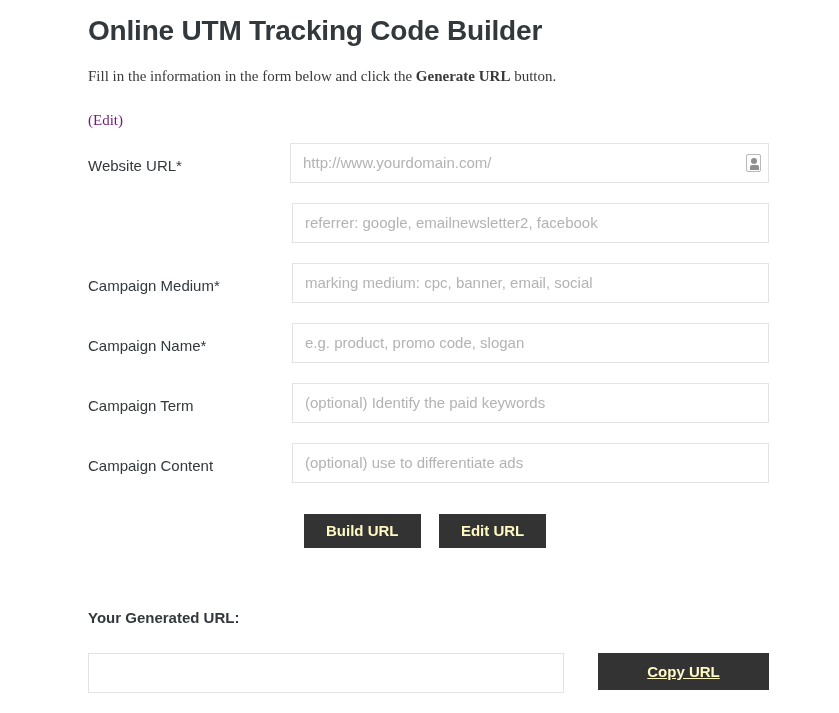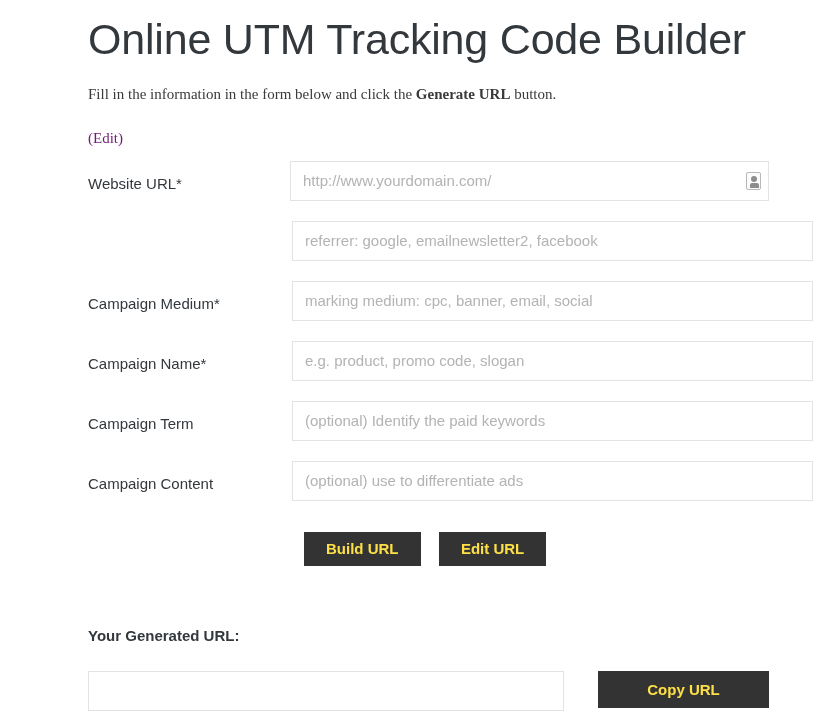--- a/index.html
+++ b/index.html
@@ -19,22 +19,22 @@
   }
   .page {
     position: absolute;
     left: 88px;
     top: 0;
     width: 681px;
   }
 
   
   .page-title {
-    font-size: 43px;
-    font-weight: normal;
+    font-size: 28px;
+    font-weight: bold;
     line-height: 1.2;
     color: #33383d;
     margin: 0;
     padding-top: 14px;
     letter-spacing: -0.2px;
     white-space: nowrap;
   }
   .page-subtitle {
     font-size: 15px;
     color: #3a3a3a;
@@ -72,21 +72,21 @@
     width: 200px;
     font-size: 15px;
     color: #33383d;
     line-height: 20px;
     white-space: nowrap;
   }
   .field-wrap {
     position: absolute;
     left: 204px;
     top: 0;
-    width: 521px;
+    width: 477px;
     height: 40px;
   }
   .field-wrap.first { left: 202px; width: 479px; }
   .text-input {
     width: 100%;
     height: 40px;
     border: 1px solid #e3e3e3;
     background: #ffffff;
     font-family: "Liberation Sans", sans-serif;
     font-size: 15px;
@@ -136,21 +136,21 @@
   
   .actions {
     position: relative;
     height: 46px;
     margin-top: 11px;
     padding-left: 216px;
   }
   .btn {
     display: inline-block;
     background: #333333;
-    color: #fde047;
+    color: #fef9c3;
     border: none;
     font-family: "Liberation Sans", sans-serif;
     font-size: 15px;
     font-weight: bold;
     height: 34px;
     line-height: 34px;
     padding: 0 22px;
     cursor: pointer;
     text-align: center;
     border-radius: 0;
@@ -188,20 +188,21 @@
     border-radius: 0;
   }
   .btn-copy {
     position: absolute;
     left: 510px;
     top: 0;
     width: 171px;
     height: 37px;
     line-height: 37px;
     padding: 0;
+    text-decoration: underline;
   }
 </style>
 </head>
 <body>
 
 <div class="page">
 
   <h1 class="page-title">Online UTM Tracking Code Builder</h1>
 
   <p class="page-subtitle">

